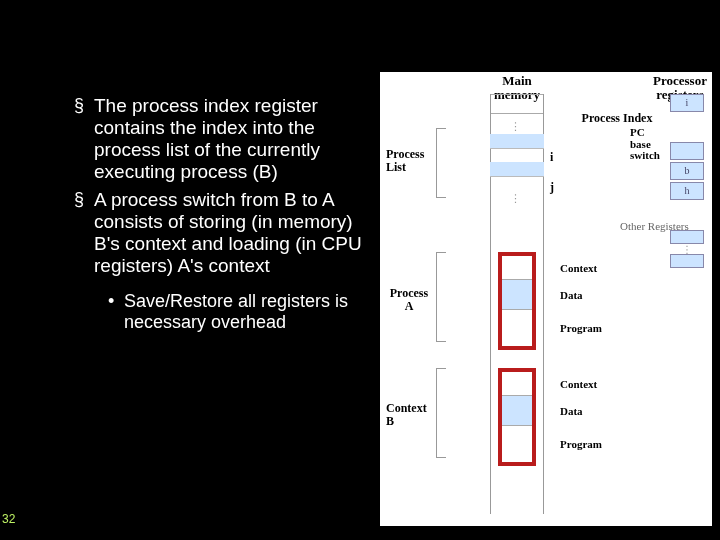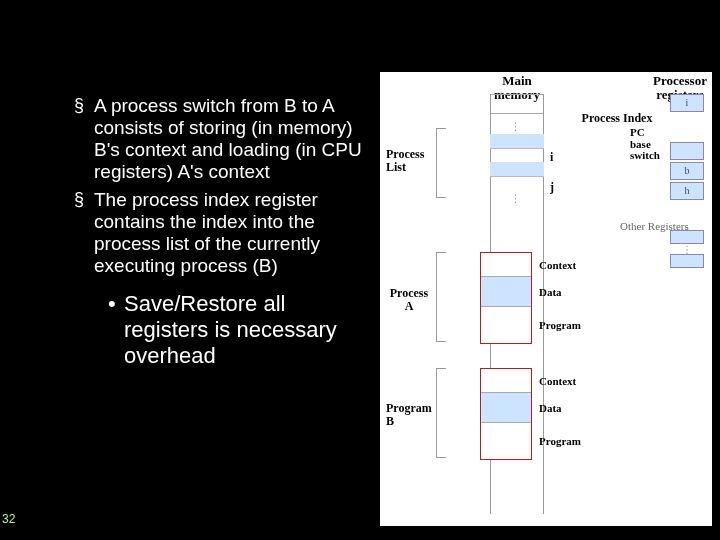--- a/index.html
+++ b/index.html
@@ -38,21 +38,21 @@
     font-family: Arial, Helvetica, sans-serif;
     color: #fff;
     font-size: 19px;
   }
   .b1 { margin-bottom: 6px; position: relative; padding-left: 20px; }
   .b1::before {
     content: "§"; color: #fff;
     position: absolute; left: 0; top: 0;
     font-size: 18px;
   }
-  .b2 { margin-top: 14px; margin-left: 34px; font-size: 22px; position: relative; padding-left: 16px; }
+  .b2 { margin-top: 14px; margin-left: 34px; font-size: 18px; position: relative; padding-left: 16px; }
   .b2::before {
     content: "•"; color: #fff;
     position: absolute; left: 0; top: 0;
   }
 
   
   .fig {
     position: absolute;
     right: 8px; top: 72px;
     width: 332px; height: 454px;
@@ -106,22 +106,22 @@
   .process-b { left: 6px; top: 330px; width: 46px; font-weight: bold; font-size: 12px; text-align: left;}
 
   .plbox {
     position: absolute; left: 110px; width: 54px;
   }
   .plslot { height: 15px; border-bottom: 1px solid #bbb; background: #cce4ff; font-size: 10px; text-align:center; line-height:15px; }
 
   .ij { position: absolute; font-size: 12px; color: #000; font-weight: bold; }
 
   .proc-box {
-    position: absolute; left: 100px; width: 52px;
-    border: 1px solid #b91c1c;
+    position: absolute; left: 118px; width: 38px;
+    border: 4px solid #b91c1c;
   }
   .seg { border-bottom: 1px solid #aaa; font-size: 10px; font-weight: bold; background: #fff; position: relative; }
   .seg-label {
     position: absolute;
     left: 58px; top: 50%; transform: translateY(-50%);
     font-size: 11px; color: #000; font-weight: bold;
     white-space: nowrap;
   }
   .brace {
     position: absolute;
@@ -133,22 +133,22 @@
 </style>
 </head>
 <body>
 
 <div class="slide">
 
 
   <div class="slidenum">32</div>
 
   <div class="body">
+    <div class="b1">The process index register contains the index into the process list of the currently executing process (B)</div>
     <div class="b1">A process switch from B to A consists of storing (in memory) B's context and loading (in CPU registers) A's context</div>
-    <div class="b1">The process index register contains the index into the process list of the currently executing process (B)</div>
     <div class="b2">Save/Restore all registers is necessary overhead</div>
   </div>
 
   <div class="fig">
 
     <div class="fig-label bold main-mem">Main memory</div>
     <div class="fig-label bold proc-reg">Processor registers</div>
     <div class="fig-label proc-index">Process Index</div>
 
     <div class="fig-label pc-base-limit">
@@ -195,21 +195,21 @@
         <span class="seg-label">Context</span>
       </div>
       <div class="seg" style="height:30px;background:#cce4ff;">
         <span class="seg-label">Data</span>
       </div>
       <div class="seg" style="height:36px;border-bottom:none;">
         <span class="seg-label">Program</span>
       </div>
     </div>
 
-    <div class="fig-label process-b">Program B</div>
+    <div class="fig-label process-b">Context B</div>
     <div class="brace" style="left:56px; top:296px; height:90px;"></div>
     <div class="proc-box" style="top:296px;">
       <div class="seg" style="height:24px;">
         <span class="seg-label">Context</span>
       </div>
       <div class="seg" style="height:30px;background:#cce4ff;">
         <span class="seg-label">Data</span>
       </div>
       <div class="seg" style="height:36px;border-bottom:none;">
         <span class="seg-label">Program</span>

